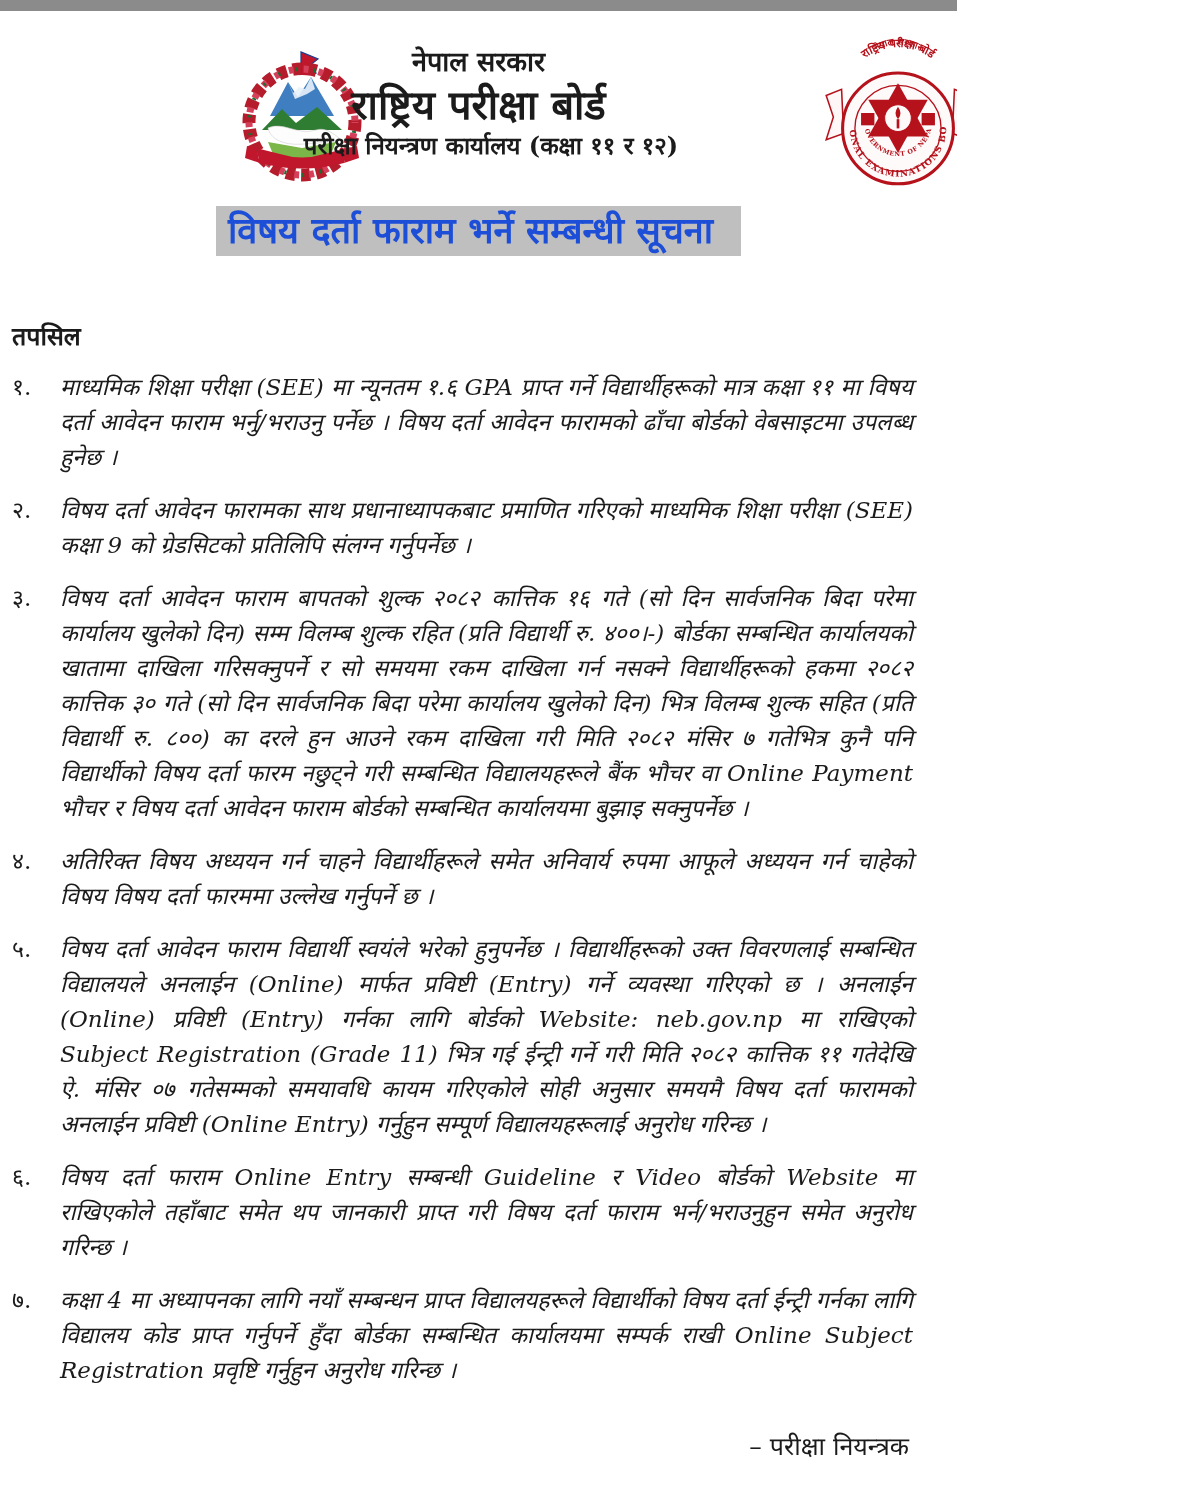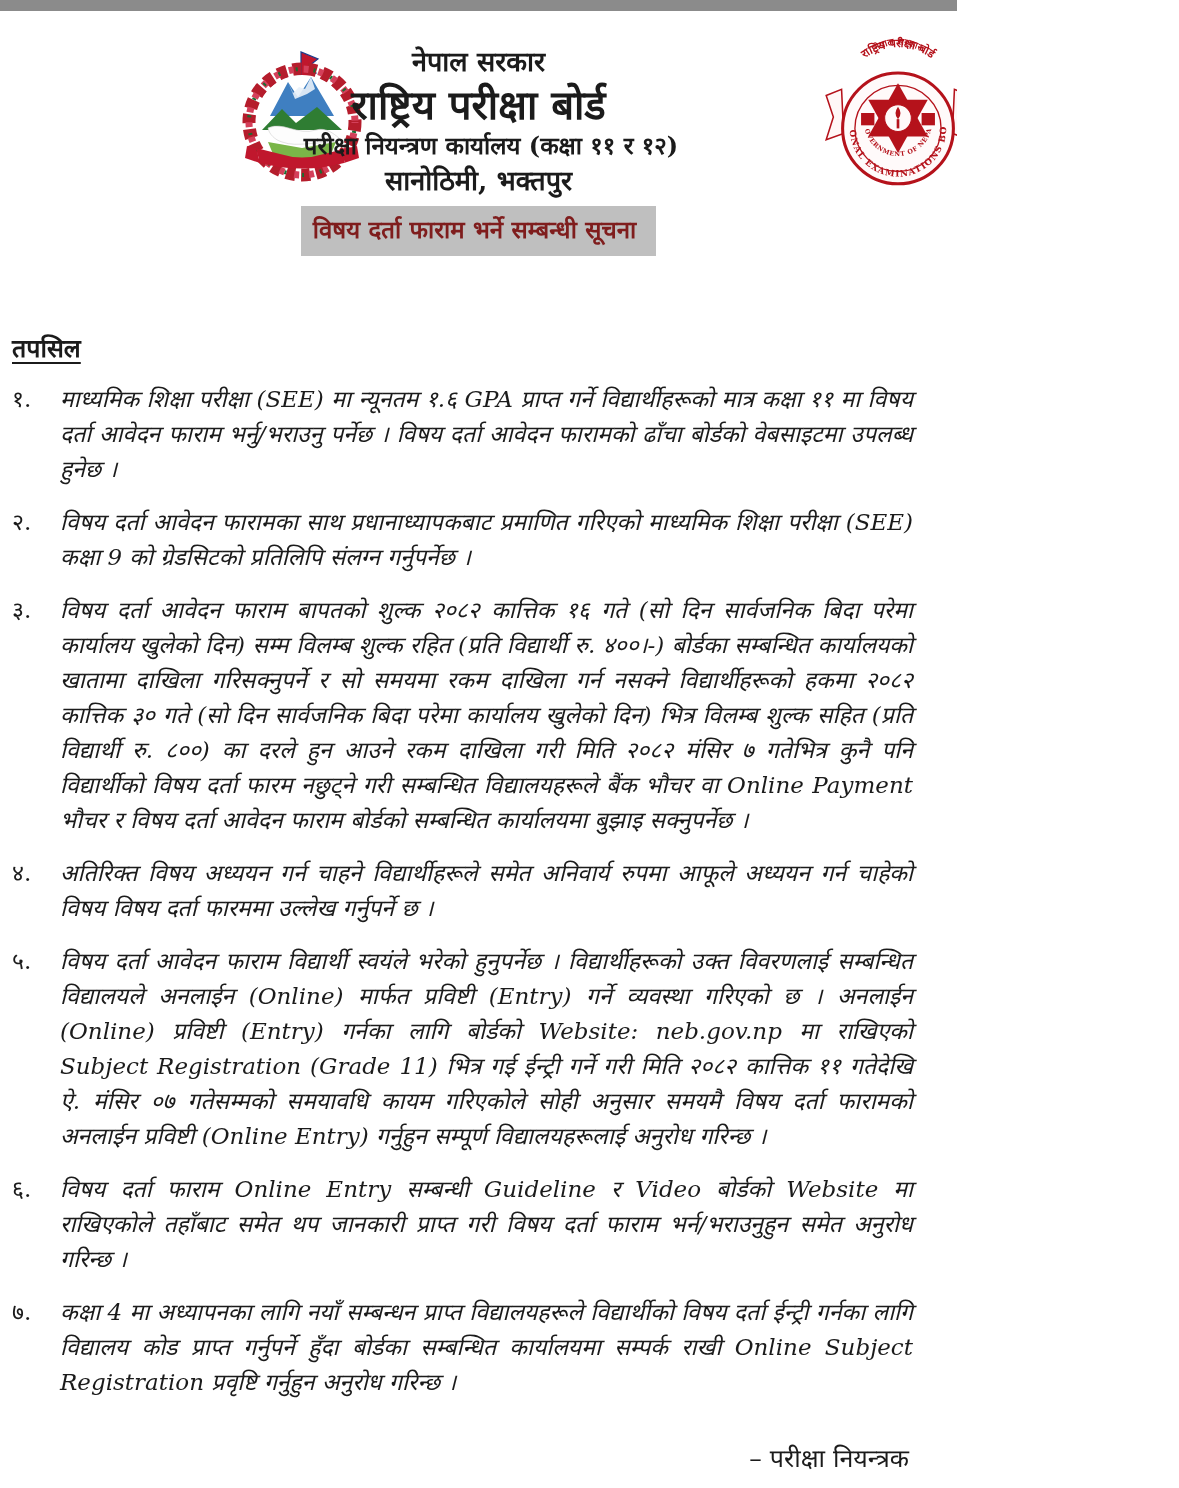--- a/index.html
+++ b/index.html
@@ -11,27 +11,27 @@
   .emblem-left  { position:absolute; left:238px; top:50px; width:128px; height:132px; }
   .emblem-right { position:absolute; left:824px; top:34px; width:148px; height:158px; }
 
   .header-text { position:absolute; left:0; right:0; top:44px; text-align:center; font-weight:bold; }
   .gov-line     { font-size:27px; line-height:36px; }
   .board-line   { font-size:40px; line-height:50px; }
   .office-line  { font-size:24px; line-height:32px;padding-left:25px; }
   .address-line { font-size:27px; line-height:38px; }
 
   .title-wrap { position:absolute; top:206px; left:0; right:0; text-align:center; }
-  .title-bar  { display:inline-block; background:#bfbfbf; color:#7f1d1d; font-weight:bold;
-                font-size:24px; line-height:40px; padding:4px 20px 6px 12px; }
+  .title-bar  { display:inline-block; background:#bfbfbf; color:#1d4ed8; font-weight:bold;
+                font-size:36px; line-height:40px; padding:4px 28px 6px 12px; }
 
   .content { position:absolute; top:294px; left:12px; right:44px; }
   .intro { font-size:23px; line-height:36px; text-align:justify; }
-  .details-heading { margin-top:36px; font-size:25px; font-weight:bold;
-                     text-decoration:underline; text-underline-offset:5px; }
+  .details-heading { margin-top:24px; font-size:25px; font-weight:bold;
+                     text-underline-offset:5px; }
   .items { margin-top:6px; }
   .item { display:flex; margin-top:18px; }
   .item .num { flex:0 0 48px; font-size:23px; line-height:35px; }
   .item .txt { flex:1; font-size:23px; line-height:35px; text-align:justify;font-style:italic; }
 
   .postscript { margin-top:64px; font-size:23px; line-height:35px; text-align:justify;
                 padding-left:64px; text-indent:-50px; }
   .ps-label { font-weight:bold; font-style:italic; text-decoration:underline; text-underline-offset:4px; margin-right:8px; }
   .signature { margin-top:40px; text-align:right; font-size:25px; font-weight:500; padding-right:4px; }
 </style>
@@ -64,21 +64,20 @@
       <path d="M18,98 L42,104 Q64,111 86,104 L110,98 L106,113 Q64,124 22,113 Z" fill="#c0172d"></path>
       <polygon points="9,96 18,98 22,113 7,108" fill="#c0172d"></polygon>
       <polygon points="119,96 110,98 106,113 121,108" fill="#c0172d"></polygon>
     </svg>
   </div>
 
   <div class="header-text">
     <div class="gov-line">नेपाल सरकार</div>
     <div class="board-line">राष्ट्रिय परीक्षा बोर्ड</div>
     <div class="office-line">परीक्षा नियन्त्रण कार्यालय (कक्षा ११ र १२)</div>
-    <div class="address-line">सानोठिमी, भक्तपुर</div>
   </div>
 
   <div class="emblem-right">
     <svg viewBox="0 0 144 154" width="148" height="158">
       <defs>
         <path id="arc-top-1" d="M 42,24 A 40,40 0 0 1 102,24" fill="none"></path>
         <path id="arc-top-2" d="M 24,42 A 54,54 0 0 1 120,42" fill="none"></path>
         <path id="arc-ring" d="M 25,92 A 47,47 0 0 0 119,92" fill="none"></path>
         <path id="arc-inner" d="M 40,94 A 33,33 0 0 0 104,94" fill="none"></path>
       </defs>

